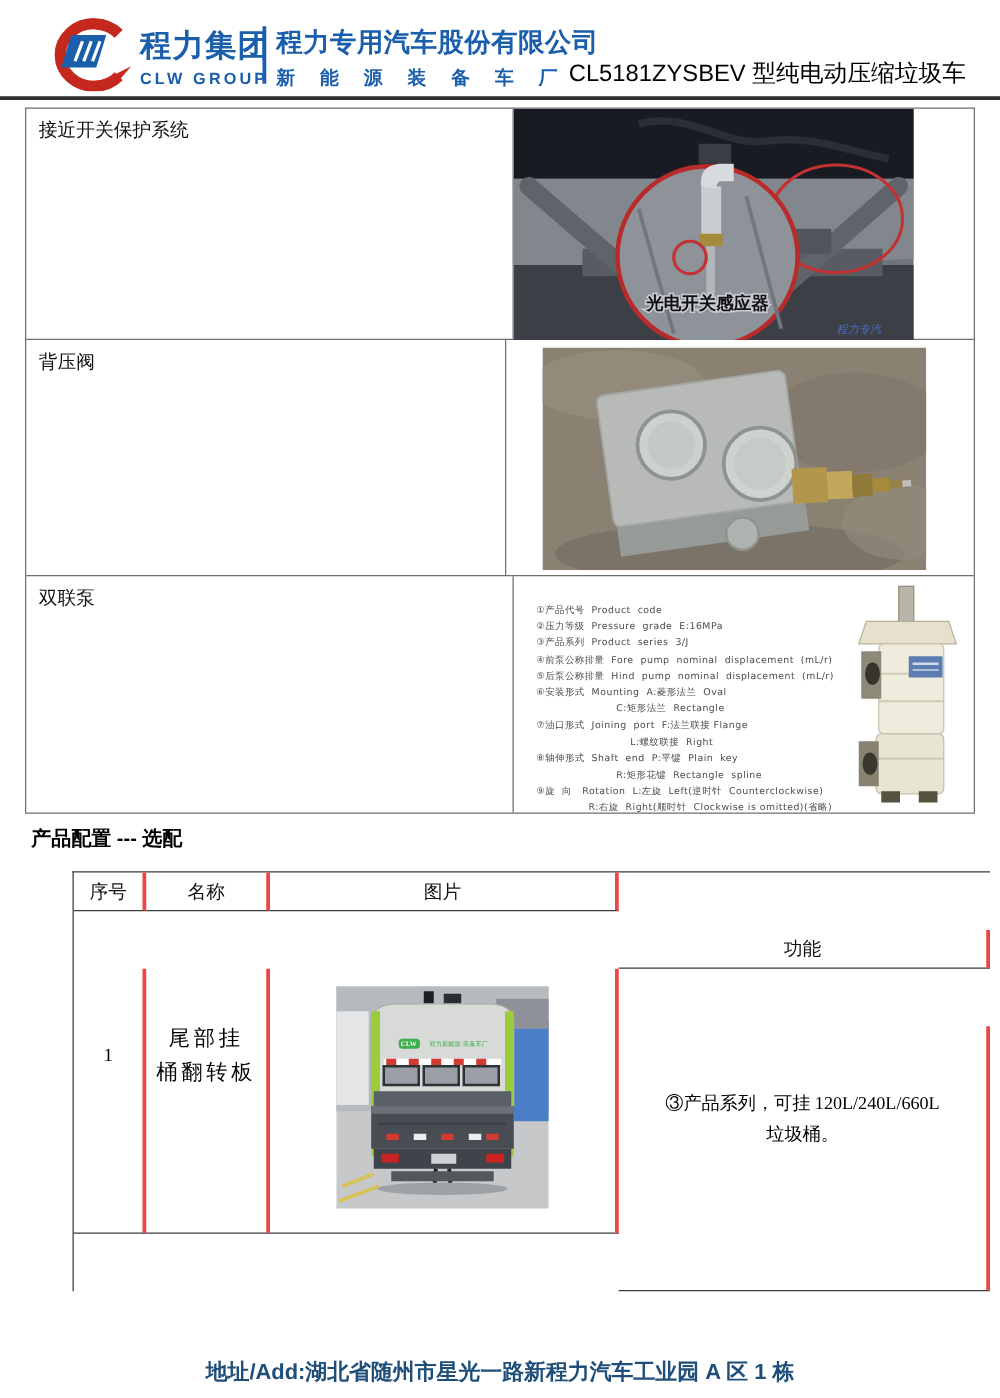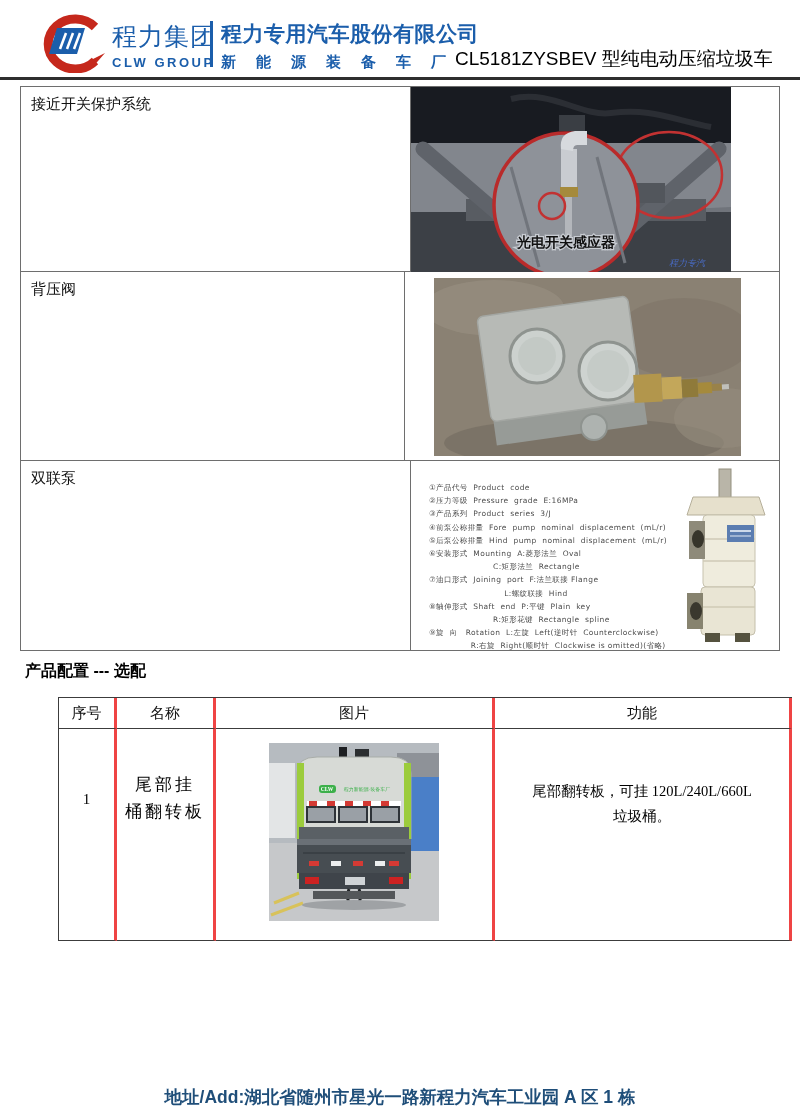--- a/index.html
+++ b/index.html
@@ -5,21 +5,21 @@
   * { margin:0; padding:0; box-sizing:border-box; }
   html,body { background:#ffffff; }
   .page {
     position:relative; width:800px; height:1118px; background:#fff;
     font-family:"Liberation Sans","DejaVu Sans",sans-serif; overflow:hidden;
   }
 
   
   .hdr-logo { position:absolute; left:33px; top:13px; width:74px; height:60px; }
   .hdr-group { position:absolute; left:112px; top:20px; width:100px; }
-  .hdr-group-cn { font-size:25px; font-weight:normal; color:#1b5eab; letter-spacing:1px; white-space:nowrap; }
+  .hdr-group-cn { font-size:25px; font-weight:bold; color:#1b5eab; letter-spacing:1px; white-space:nowrap; }
   .hdr-group-en { font-size:13px; font-weight:bold; color:#1b5eab; letter-spacing:2.5px; margin-top:2px; white-space:nowrap; }
   .hdr-divider { position:absolute; left:210px; top:21px; width:3px; height:46px; background:#1b5eab; }
   .hdr-company { position:absolute; left:221px; top:20px; width:232px; }
   .hdr-company-name { font-size:21px; font-weight:bold; color:#1b5eab; white-space:nowrap; letter-spacing:0.5px; }
   .hdr-factory { display:flex; justify-content:space-between; width:225px; margin-top:5px;
                  font-size:15px; font-weight:bold; color:#1b5eab; }
   .hdr-title { position:absolute; left:455px; top:46px; width:330px; text-align:left;
                font-size:19px; font-weight:normal; color:#000; white-space:nowrap; }
   .hdr-rule { position:absolute; left:0; top:77px; width:800px; height:3px; background:#2e2e2e; }
 
@@ -38,21 +38,21 @@
                white-space:pre; letter-spacing:0.4px; }
   .pump-svg { position:absolute; left:266px; top:4px; }
 
   
   .section-title { position:absolute; left:25px; top:661px; font-size:16px; font-weight:bold; color:#000; }
   .options-table { position:absolute; left:58px; top:697px; width:734px;
                    border-top:1px solid #3c3c3c; border-left:1px solid #3c3c3c;
                    font-family:"Liberation Serif","DejaVu Serif",serif; }
   .o-hrow, .o-drow { display:flex; }
   .o-cell { border-right:3px solid #ef4444; border-bottom:1px solid #3c3c3c; }
-  .o-c0 { width:58px; } .o-c1 { width:99px; } .o-c2 { width:279px; } .o-c3 { width:297px; }
+  .o-c0 { width:58px; } .o-c1 { width:99px; } .o-c2 { width:279px; } .o-c3 { width:297px;margin-top:46px; }
   .o-hrow .o-cell { height:31px; display:flex; align-items:center; justify-content:center;
                     font-size:15px; color:#111; }
   .o-drow .o-cell { height:212px; }
   .o-no { display:flex; justify-content:center; padding-top:62px; font-size:15px; }
   .o-name { text-align:center; padding-top:42px; font-size:17px; line-height:27px; letter-spacing:3px; }
   .o-pic { display:flex; justify-content:center; padding-top:14px; }
   .o-func { text-align:center; padding-top:50px; font-size:14.5px; line-height:25px; }
 
   
   .footer-copyright { position:absolute; left:0; top:1052px; width:800px; text-align:center;
@@ -163,21 +163,21 @@
       <div class="f-media">
         <div class="spec-block">
             <div class="spec-line">①产品代号  Product  code</div>
             <div class="spec-line">②压力等级  Pressure  grade  E:16MPa</div>
             <div class="spec-line">③产品系列  Product  series  3/J</div>
             <div class="spec-line">④前泵公称排量  Fore  pump  nominal  displacement  (mL/r)</div>
             <div class="spec-line">⑤后泵公称排量  Hind  pump  nominal  displacement  (mL/r)</div>
             <div class="spec-line">⑥安装形式  Mounting  A:菱形法兰  Oval</div>
             <div class="spec-line">                       C:矩形法兰  Rectangle</div>
             <div class="spec-line">⑦油口形式  Joining  port  F:法兰联接 Flange</div>
-            <div class="spec-line">                           L:螺纹联接  Hind</div>
+            <div class="spec-line">                           L:螺纹联接  Right</div>
             <div class="spec-line">⑧轴伸形式  Shaft  end  P:平键  Plain  key</div>
             <div class="spec-line">                       R:矩形花键  Rectangle  spline</div>
             <div class="spec-line">⑨旋  向   Rotation  L:左旋  Left(逆时针  Counterclockwise)</div>
             <div class="spec-line">               R:右旋  Right(顺时针  Clockwise is omitted)(省略)</div>
           </div>
         <svg class="pump-svg" width="98" height="180" viewBox="0 0 98 180">
           <rect width="98" height="180" fill="#ffffff"></rect>
           <rect x="42" y="4" width="12" height="30" fill="#b9b5a8" stroke="#93907f" stroke-width="1"></rect>
           <polygon points="16,32 82,32 88,50 10,50" fill="#e6e0cc" stroke="#b5af9a" stroke-width="1"></polygon>
           <rect x="26" y="50" width="52" height="72" rx="4" fill="#efecdd" stroke="#c7c2ae" stroke-width="1"></rect>
@@ -256,21 +256,21 @@
           <rect x="30" y="130" width="110" height="16" fill="#3f444a"></rect>
           <rect x="36" y="134" width="14" height="7" fill="#cc2222"></rect>
           <rect x="120" y="134" width="14" height="7" fill="#cc2222"></rect>
           <rect x="76" y="134" width="20" height="8" fill="#cfd3d6"></rect>
           <path d="M80 146 q-4 10 2 16 M90 146 q4 10 -2 16" fill="none" stroke="#1e2124" stroke-width="3"></path>
           <rect x="44" y="148" width="82" height="8" fill="#54575a"></rect>
           <ellipse cx="85" cy="162" rx="52" ry="5" fill="#9fa2a5"></ellipse>
         </svg>
       </div>
       <div class="o-cell o-c3 o-func">
-        <div>尾部翻转板，可挂 120L/240L/660L</div>
+        <div>③产品系列，可挂 120L/240L/660L</div>
         <div>垃圾桶。</div>
       </div>
     </div>
   </div>
 
   <div class="footer-address">地址/Add:湖北省随州市星光一路新程力汽车工业园 A 区 1 栋</div>
 
 </div>
 
 </body></html>

